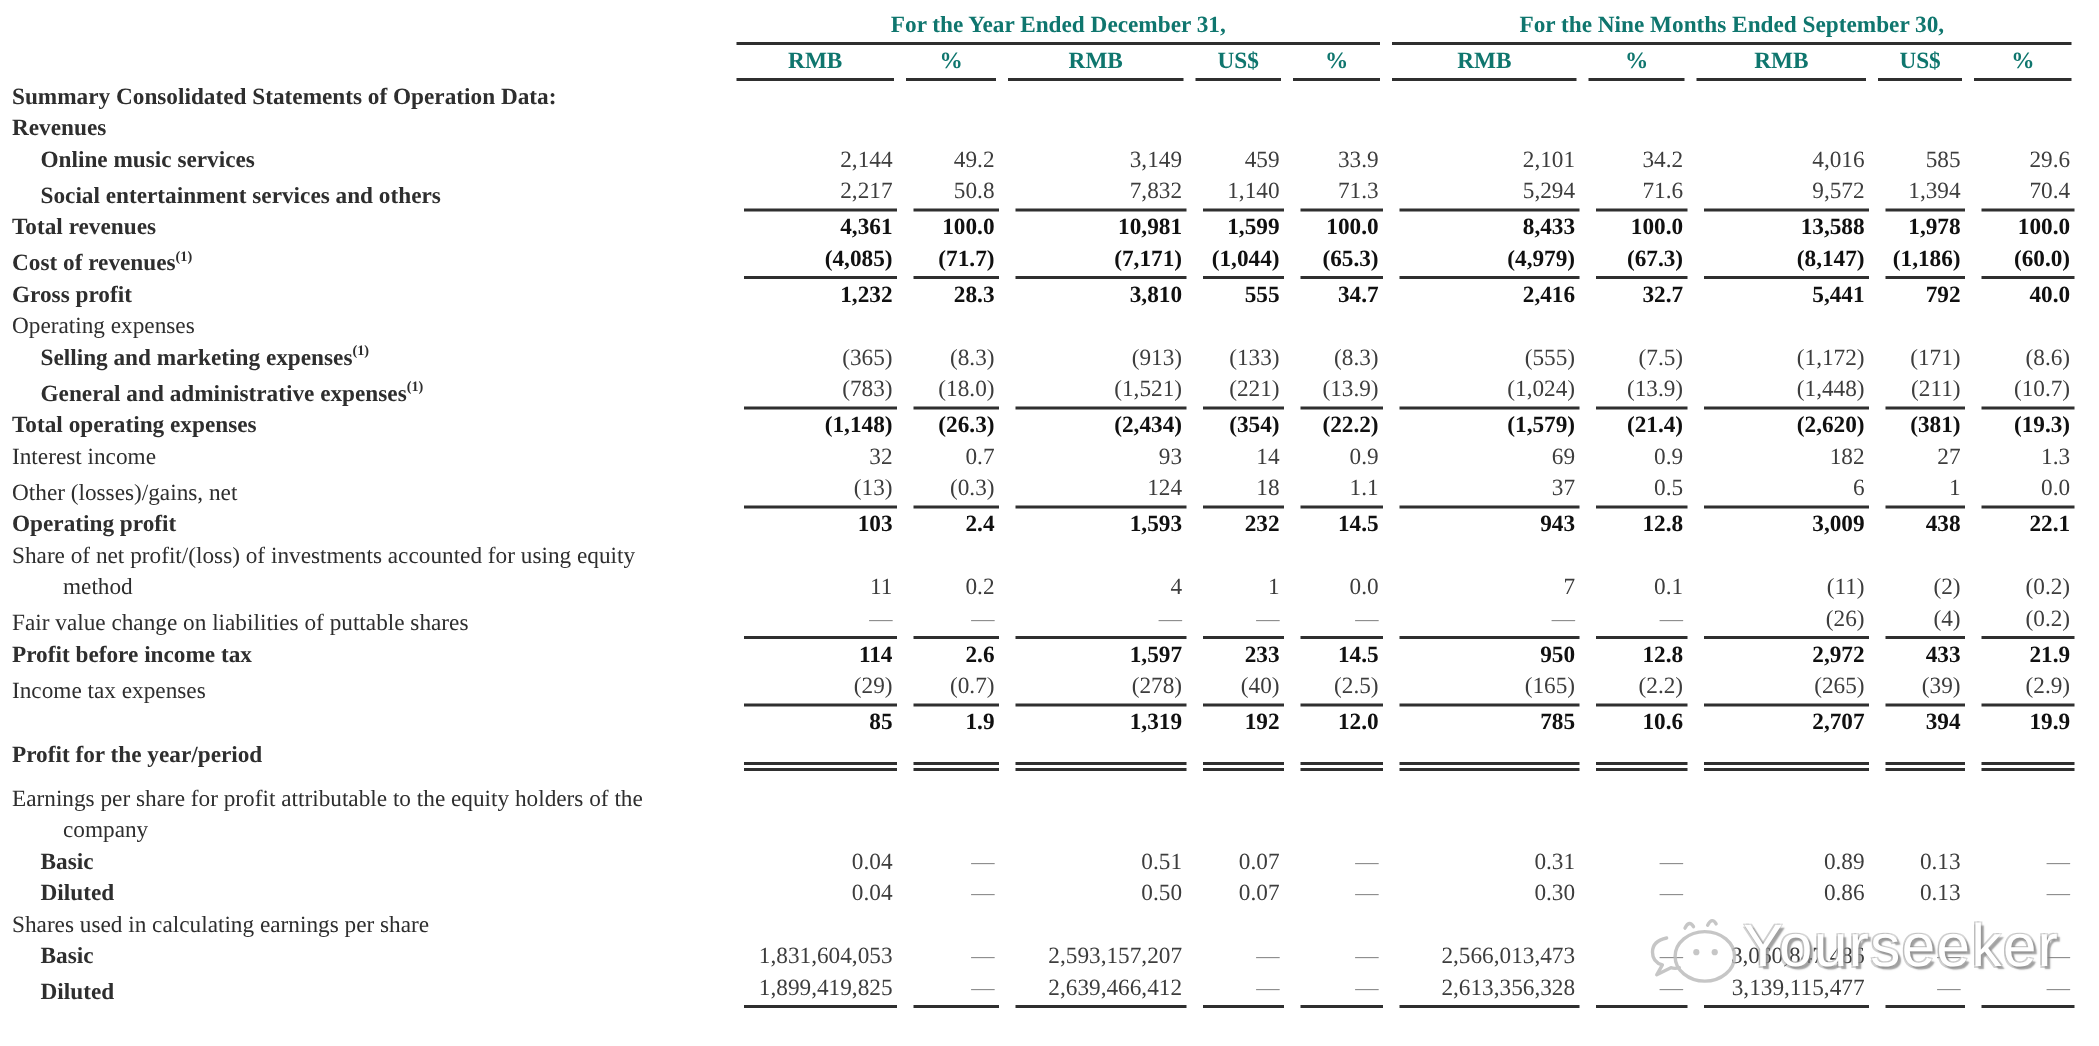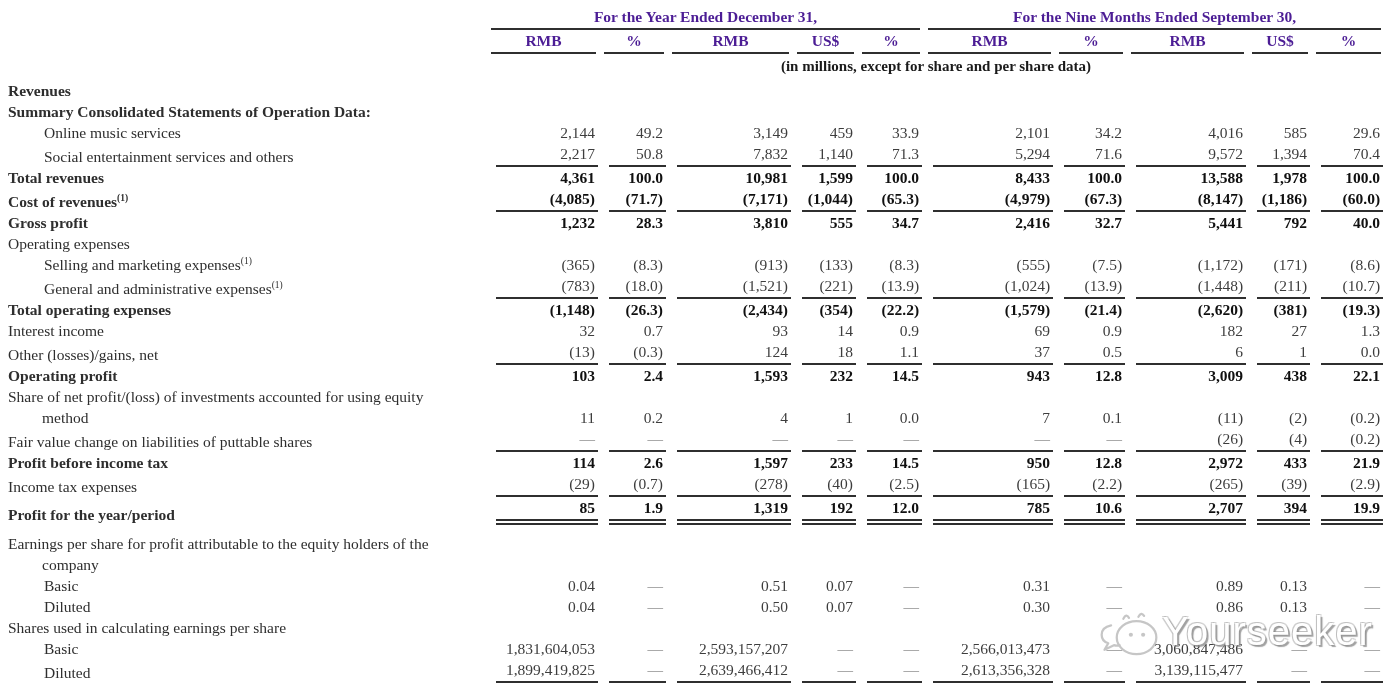--- a/index.html
+++ b/index.html
@@ -16,52 +16,52 @@
     width: 1399px; height: 697px;
   }
   table.fin {
     border-collapse: collapse;
     table-layout: fixed;
     width: 1385px;
     margin: 6px 0 0 0;
     font-size: 15.5px;
   }
   th, td { padding: 0; font-weight: normal; }
-  thead th { vertical-align: bottom; line-height: 20px; color: #4c1d95; }
+  thead th { vertical-align: bottom; line-height: 20px; color: #0f766e; }
   thead tr { height: 24px; }
   .hl {
     font-weight: bold;
     text-align: center;
     white-space: nowrap;
     border-bottom: 2px solid #2f2f2f;
     padding-bottom: 1px;
     margin: 0 4px;
   }
   .note {
     font-weight: bold;
     text-align: center;
     font-size: 15px;
     color: #1a1a1a;
     padding: 2px 0 4px 0;
   }
   tbody td { vertical-align: bottom; line-height: 21px; }
   td.lbl { color: #2e2e2e; }
   td.lbl.i0 { padding-left: 8px; }
-  td.lbl.i1 { padding-left: 44px; }
+  td.lbl.i1 { padding-left: 27px; font-weight: bold; }
   td.lbl .l2 { display: block; padding-left: 34px; }
   td.lbl sup { font-size: 9.5px; line-height: 0; }
   .b { font-weight: bold; color: #101010; }
   td.val { text-align: right; }
   td.val .c {
     margin: 0 2px 0 9px;
     padding-right: 3px;
     min-height: 21px;
   }
   td.val .c.us { border-bottom: 2px solid #2f2f2f; padding-bottom: 1px; }
-  td.val .c.ud { border-bottom: 6px double #2f2f2f; padding-bottom: 1px; }
+  td.val .c.ud { border-bottom: 6px double #2f2f2f; padding-bottom: 16px; }
   td.val .dash { color: #8f8f8f; }
   tr.gap > td { padding-top: 8px; }
   #watermark {
     position: absolute;
     left: 1096px; top: 596px;
     display: flex; align-items: center;
     pointer-events: none;
   }
   #watermark .wm-text {
     font-family: "Liberation Sans", "DejaVu Sans", sans-serif;
@@ -131,61 +131,57 @@
         <th>
             <div class="hl">RMB</div>
           </th>
         <th>
             <div class="hl">US$</div>
           </th>
         <th>
             <div class="hl">%</div>
           </th>
       </tr>
-      <tr>
-        <td></td>
-        <th colspan="10" class="note">(in millions, except for share and per share data)</th>
-      </tr>
     </thead>
     <tbody>
         <tr>
+          <td class="lbl i0 b">Summary Consolidated Statements of Operation Data:</td>
+          <td class="val b">
+            <div class="c"></div>
+          </td>
+          <td class="val b">
+            <div class="c"></div>
+          </td>
+          <td class="val b">
+            <div class="c"></div>
+          </td>
+          <td class="val b">
+            <div class="c"></div>
+          </td>
+          <td class="val b">
+            <div class="c"></div>
+          </td>
+          <td class="val b">
+            <div class="c"></div>
+          </td>
+          <td class="val b">
+            <div class="c"></div>
+          </td>
+          <td class="val b">
+            <div class="c"></div>
+          </td>
+          <td class="val b">
+            <div class="c"></div>
+          </td>
+          <td class="val b">
+            <div class="c"></div>
+          </td>
+        </tr>
+        <tr>
           <td class="lbl i0 b">Revenues</td>
-          <td class="val b">
-            <div class="c"></div>
-          </td>
-          <td class="val b">
-            <div class="c"></div>
-          </td>
-          <td class="val b">
-            <div class="c"></div>
-          </td>
-          <td class="val b">
-            <div class="c"></div>
-          </td>
-          <td class="val b">
-            <div class="c"></div>
-          </td>
-          <td class="val b">
-            <div class="c"></div>
-          </td>
-          <td class="val b">
-            <div class="c"></div>
-          </td>
-          <td class="val b">
-            <div class="c"></div>
-          </td>
-          <td class="val b">
-            <div class="c"></div>
-          </td>
-          <td class="val b">
-            <div class="c"></div>
-          </td>
-        </tr>
-        <tr>
-          <td class="lbl i0 b">Summary Consolidated Statements of Operation Data:</td>
           <td class="val b">
             <div class="c"></div>
           </td>
           <td class="val b">
             <div class="c"></div>
           </td>
           <td class="val b">
             <div class="c"></div>
           </td>
           <td class="val b">

